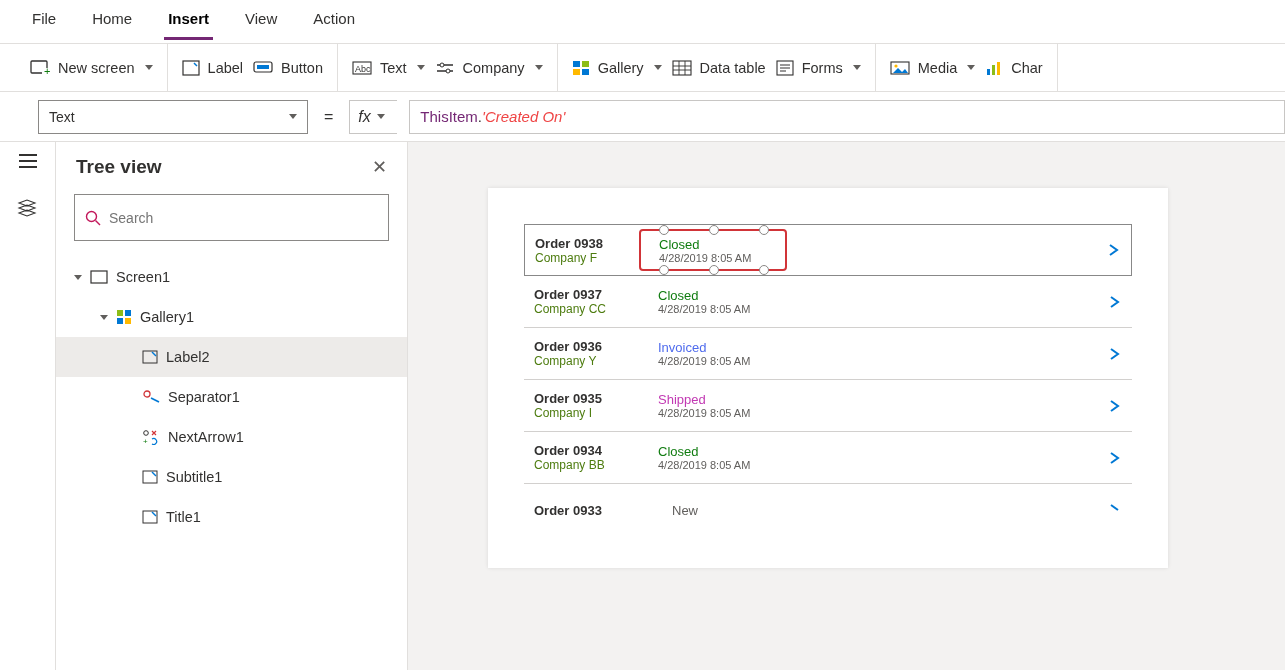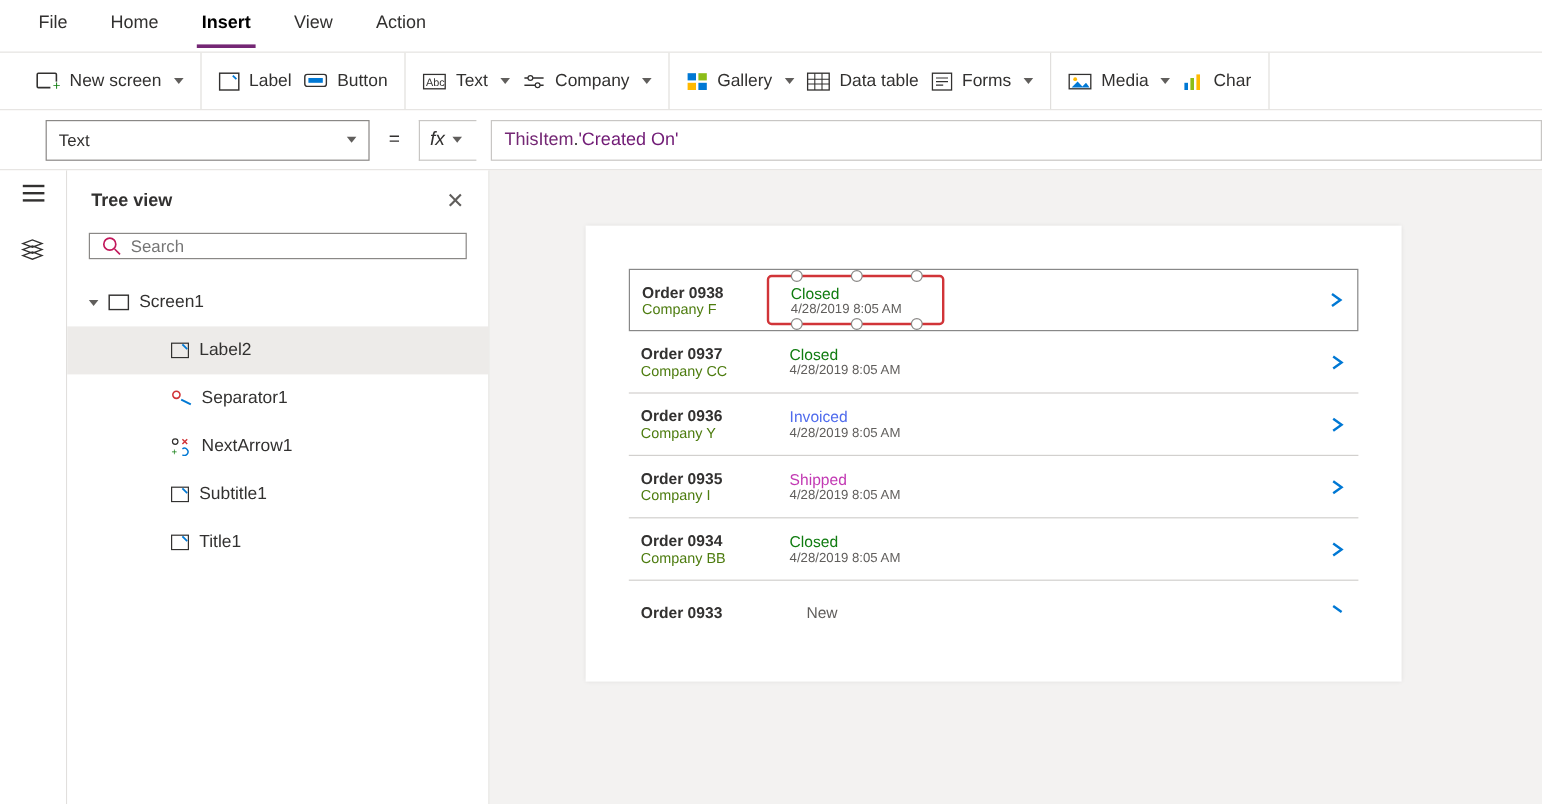--- a/index.html
+++ b/index.html
@@ -15,33 +15,33 @@
   .ribbon .btn { display: flex; align-items: center; gap: 8px; font-size: 14.5px; color: #323130; cursor: pointer; }
   .chev { width: 0; height: 0; border-left: 4px solid transparent; border-right: 4px solid transparent; border-top: 5px solid #605e5c; margin-left: 2px; }
   .ico { display: inline-flex; align-items: center; justify-content: center; }
   
   .formula { display: flex; align-items: center; height: 50px; padding: 6px 0px 6px 38px; background: #fff; gap: 12px; border-bottom: 1px solid #e1dfdd; }
   .formula .prop { width: 270px; height: 34px; border: 1px solid #8a8886; display: flex; align-items: center; padding: 0 10px; justify-content: space-between; font-size: 14px; color: #323130; background: #fff; }
   .formula .eq { font-size: 16px; color: #323130; padding: 0 4px; }
   .formula .fx { width: 48px; height: 34px; border: 1px solid #c8c6c4; border-right: none; display: flex; align-items: center; padding: 0 8px; gap: 4px; font-style: italic; color: #323130; background: #fff;}
   .formula .expr { flex: 1; height: 34px; border: 1px solid #c8c6c4; display: flex; align-items: center; padding: 0 10px; font-family: Consolas, monospace; font-size: 15px; background: #fff; }
   .tok-this { color: #742774; }
-  .tok-prop { color: #701a75; }
+  .tok-prop { color: #ef4444; font-style: italic; }
   .tok-dot  { color: #323130; }
   
   .main { display: flex; height: calc(670px - 44px - 48px - 50px); }
   .rail { width: 56px; border-right: 1px solid #e1dfdd; background: #fff; display: flex; flex-direction: column; align-items: center; padding-top: 12px; gap: 26px; }
   .rail .ham { width: 18px; height: 14px; display:flex; flex-direction: column; justify-content: space-between; }
   .rail .ham span { height: 2px; background: #323130; }
   .rail .layers { border-left: 3px solid #742774; padding-left: 6px; height: 28px; display:flex; align-items:center; margin-left:-11px; width:100%; justify-content:center;}
   .panel { width: 352px; border-right: 1px solid #e1dfdd; background: #fff; display: flex; flex-direction: column; }
   .panel .hdr { display: flex; align-items: center; justify-content: space-between; padding: 14px 20px 10px 20px; }
-  .panel .hdr h3 { font-size: 15px; font-weight: 600; color: #323130; }
+  .panel .hdr h3 { font-size: 19px; font-weight: 600; color: #323130; }
   .panel .hdr .x { font-size: 18px; color: #605e5c; cursor: pointer; }
-  .panel .search { margin: 6px 18px; height: 22px; border: 1px solid #8a8886; display: flex; align-items: center; padding: 0 10px; gap: 8px; }
+  .panel .search { margin: 6px 18px; height: 47px; border: 1px solid #8a8886; display: flex; align-items: center; padding: 0 10px; gap: 8px; }
   .panel .search input { border: none; outline: none; flex: 1; font-size: 14px; color: #605e5c; background: transparent; }
   .tree { padding: 10px 0; font-size: 14.5px; color: #323130; }
   .tree .row { display: flex; align-items: center; height: 40px; cursor: pointer; gap: 8px; }
   .tree .row.selected { background: #edebe9; }
   .tree .caret { width: 0; height: 0; border-top: 5px solid #605e5c; border-left: 4px solid transparent; border-right: 4px solid transparent; }
   .tree .caret.none { visibility: hidden; }
   .indent0 { padding-left: 18px; }
   .indent1 { padding-left: 18px; }
   .indent2 { padding-left: 44px; }
   .indent3 { padding-left: 86px; }
@@ -242,20 +242,32 @@
     <div class="tree">
       <div class="row indent1">
         <span class="caret"></span>
         <span class="ico">
             <svg width="18" height="14">
               <rect x="1" y="1" width="16" height="12" fill="none" stroke="#323130" stroke-width="1.2"></rect>
             </svg>
           </span>
         <span>Screen1</span>
       </div>
+      <div class="row indent2">
+        <span class="caret"></span>
+        <span class="ico">
+            <svg width="16" height="16">
+              <rect x="1" y="1" width="6" height="6" fill="#8cbd18"></rect>
+              <rect x="9" y="1" width="6" height="6" fill="#0078d4"></rect>
+              <rect x="1" y="9" width="6" height="6" fill="#0078d4"></rect>
+              <rect x="9" y="9" width="6" height="6" fill="#ffb900"></rect>
+            </svg>
+          </span>
+        <span>Gallery1</span>
+      </div>
       <div class="row indent3 selected">
         <span class="ico">
             <svg width="16" height="14">
               <rect x="1" y="1" width="14" height="12" fill="none" stroke="#323130"></rect>
               <path d="M10 2 L14 6" stroke="#0078d4" stroke-width="1.5"></path>
             </svg>
           </span>
         <span>Label2</span>
       </div>
       <div class="row indent3">

